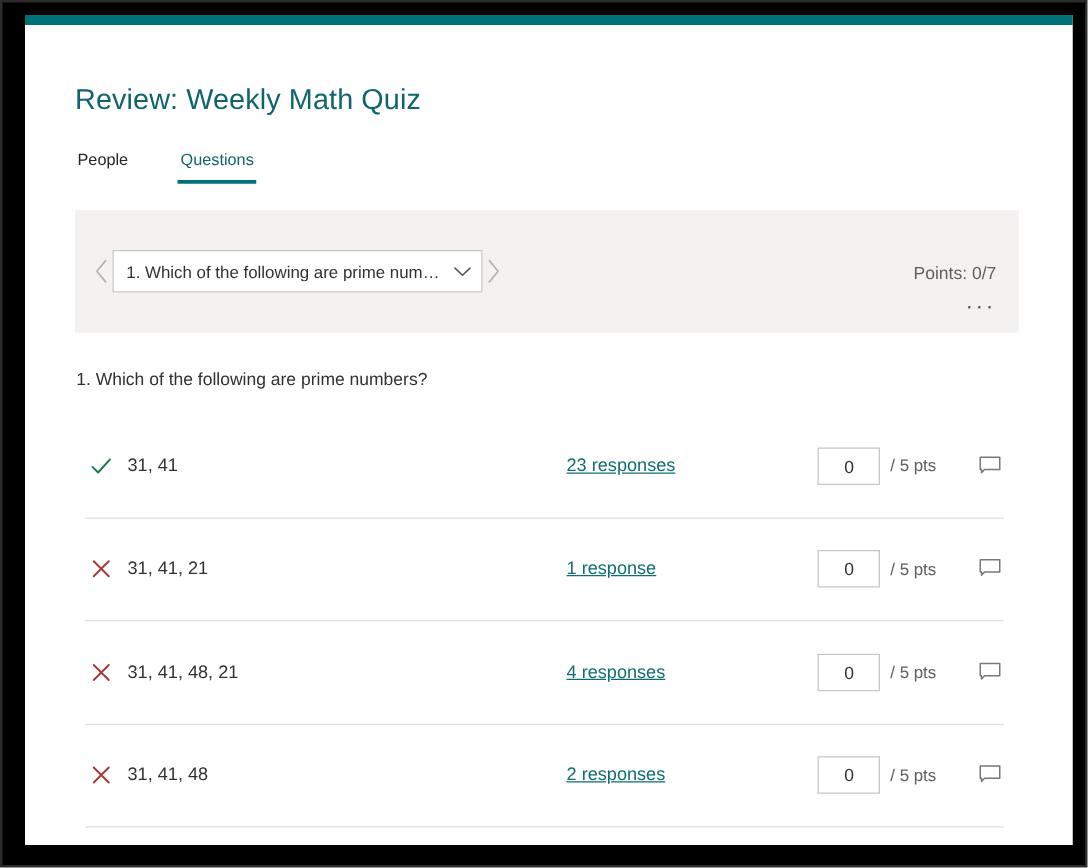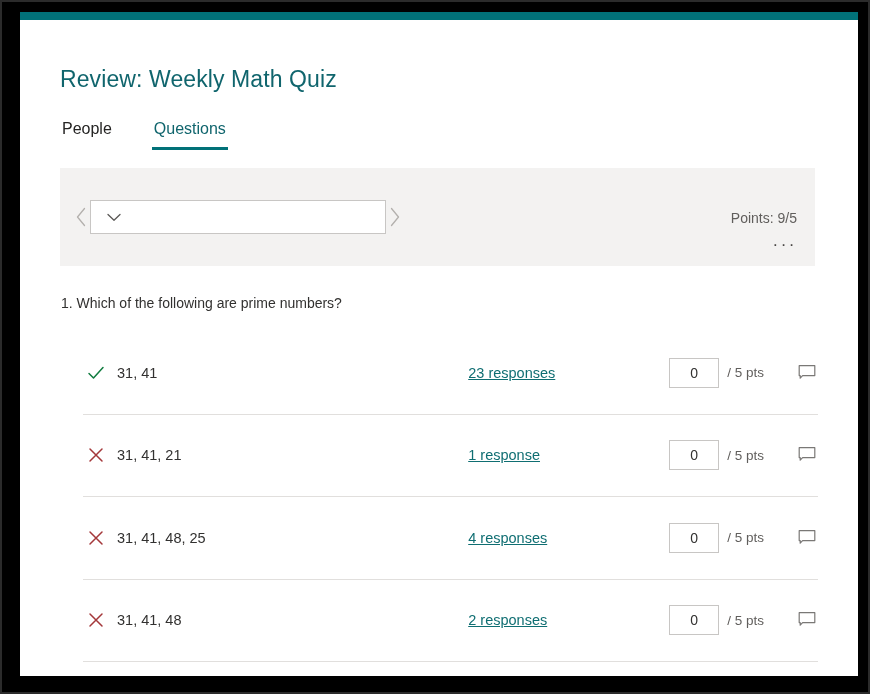--- a/index.html
+++ b/index.html
@@ -69,21 +69,21 @@
   
   .tabs {
     position: absolute;
     left: 40px;
     top: 100px;
     display: flex;
     align-items: flex-start;
   }
   .tab {
     position: relative;
-    font-size: 16px;
+    font-size: 13px;
     color: #252423;
     padding: 0 2px 12px 2px;
     margin-right: 38px;
     cursor: pointer;
     white-space: nowrap;
   }
   .tab.active {
     color: #10656d;
   }
   .tab.active .tab-underline {
@@ -178,21 +178,21 @@
     left: 41px;
     top: 275px;
     font-size: 14px;
     color: #323130;
     white-space: nowrap;
   }
 
   
   .answers {
     position: absolute;
-    left: 63px;
+    left: 48px;
     top: 312px;
     width: 735px;
   }
 
   .answer-row {
     position: relative;
     height: 81.5px;
     border-bottom: 1px solid #e1dfdd;
     display: flex;
     align-items: center;
@@ -294,35 +294,36 @@
       <div class="selector-strip">
 
         <div class="selector-left">
           <div class="nav-chevron">
             <svg width="12" height="20" viewBox="0 0 12 20" fill="none" aria-hidden="true">
               <path d="M9.5 1.5 L2.5 10 L9.5 18.5" stroke="#b3b0ad" stroke-width="1.3" fill="none" stroke-linecap="round" stroke-linejoin="round"></path>
             </svg>
           </div>
 
           <div class="q-dropdown">
+            <span class="q-dropdown-label">1. Which of the following are prime num…</span>
             <span class="q-dropdown-caret">
               <svg width="14" height="9" viewBox="0 0 14 9" fill="none" aria-hidden="true">
                 <path d="M1 1.5 L7 7.2 L13 1.5" stroke="#5a5856" stroke-width="1.3" fill="none" stroke-linecap="round" stroke-linejoin="round"></path>
               </svg>
             </span>
           </div>
 
           <div class="nav-chevron">
             <svg width="12" height="20" viewBox="0 0 12 20" fill="none" aria-hidden="true">
               <path d="M2.5 1.5 L9.5 10 L2.5 18.5" stroke="#b3b0ad" stroke-width="1.3" fill="none" stroke-linecap="round" stroke-linejoin="round"></path>
             </svg>
           </div>
         </div>
 
-        <div class="points-label">Points: 9/5</div>
+        <div class="points-label">Points: 0/7</div>
         <div class="strip-more">···</div>
       </div>
 
       <div class="question-heading">1. Which of the following are prime numbers?</div>
 
       <div class="answers">
 
         <div class="answer-row">
           <span class="status-icon">
             <svg width="20" height="20" viewBox="0 0 20 20" fill="none" aria-hidden="true">
@@ -362,21 +363,21 @@
             </svg>
           </span>
         </div>
 
         <div class="answer-row">
           <span class="status-icon">
             <svg width="20" height="20" viewBox="0 0 20 20" fill="none" aria-hidden="true">
               <path d="M4 4 L16 16 M16 4 L4 16" stroke="#a4373a" stroke-width="1.5" fill="none" stroke-linecap="round"></path>
             </svg>
           </span>
-          <span class="answer-text">31, 41, 48, 25</span>
+          <span class="answer-text">31, 41, 48, 21</span>
           <span class="row-spacer"></span>
           <span class="responses-link">4 responses</span>
           <span class="pts-group">
             <input class="pts-input" type="text" value="0" style="">
             <span class="pts-suffix">/ 5 pts</span>
           </span>
           <span class="comment-icon">
             <svg width="18" height="18" viewBox="0 0 18 18" fill="none" aria-hidden="true">
               <path d="M1.2 1.7 H16.8 V11.6 H4.6 L2.2 14.2 V11.6 H1.2 Z" stroke="#7a7876" stroke-width="1.2" fill="none" stroke-linejoin="round"></path>
             </svg>

